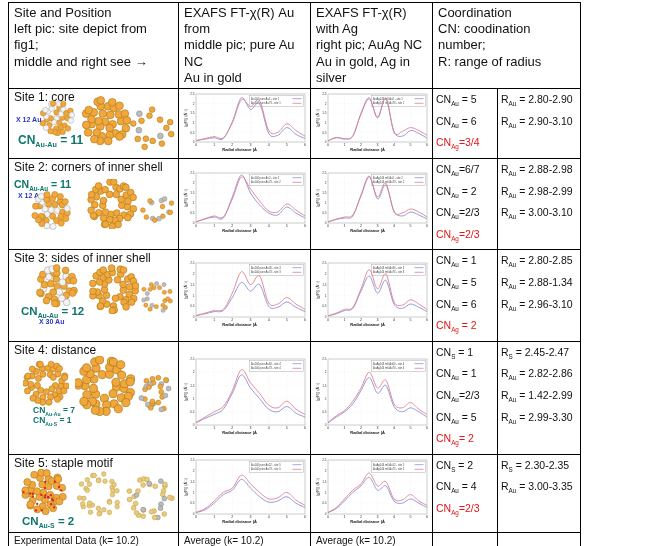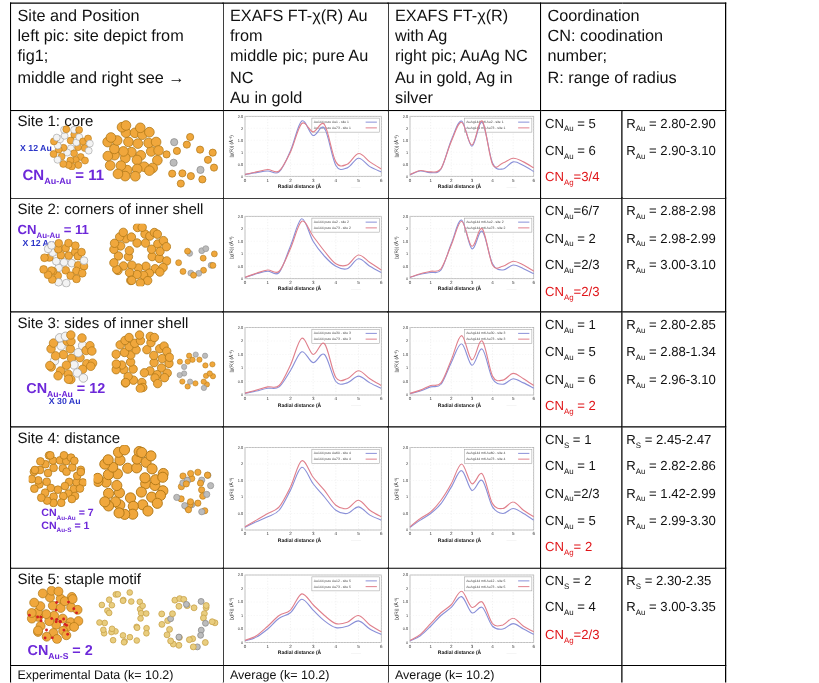--- a/index.html
+++ b/index.html
@@ -2,21 +2,21 @@
 <html><head>
 <meta charset="utf-8">
 <style>
   html,body{margin:0;padding:0;background:#fff;}
   body{width:655px;height:546px;overflow:hidden;font-family:"Liberation Sans",sans-serif;color:#111;}
   table{border-collapse:collapse;table-layout:fixed;margin:2px 0 0 8px;}
   td{border:1.6px solid #000;padding:0;vertical-align:top;position:relative;overflow:hidden;background:#fff;}
   tr.hdr td{padding:2px 5px;font-size:13px;line-height:16.2px;}
   .sitetitle{position:absolute;top:1px;left:5px;font-size:12px;white-space:nowrap;text-align:right;}
   .countlbl{position:absolute;color:#2b35c8;font-size:7px;font-weight:bold;white-space:nowrap;}
-  .cnline{position:absolute;font-weight:bold;color:#6d28d9;white-space:nowrap;}
+  .cnline{position:absolute;font-weight:bold;color:#0f766e;white-space:nowrap;}
   .cnline sub,.cnr sub{font-size:0.6em;}
   .cncell,.rcell{font-size:10.5px;padding:2px 3px;}
   .cnr{line-height:16.5px;white-space:nowrap;}
   .cnr.red{color:#e01418;}
   .plotcell{vertical-align:middle;text-align:center;}
   .plotcell svg{display:inline-block;}
   .artsvg{position:absolute;}
   tr.foot td{font-size:11.5px;}
   .foottitle{padding:2px 0 0 5px;font-size:10px;white-space:nowrap;}
 </style>

